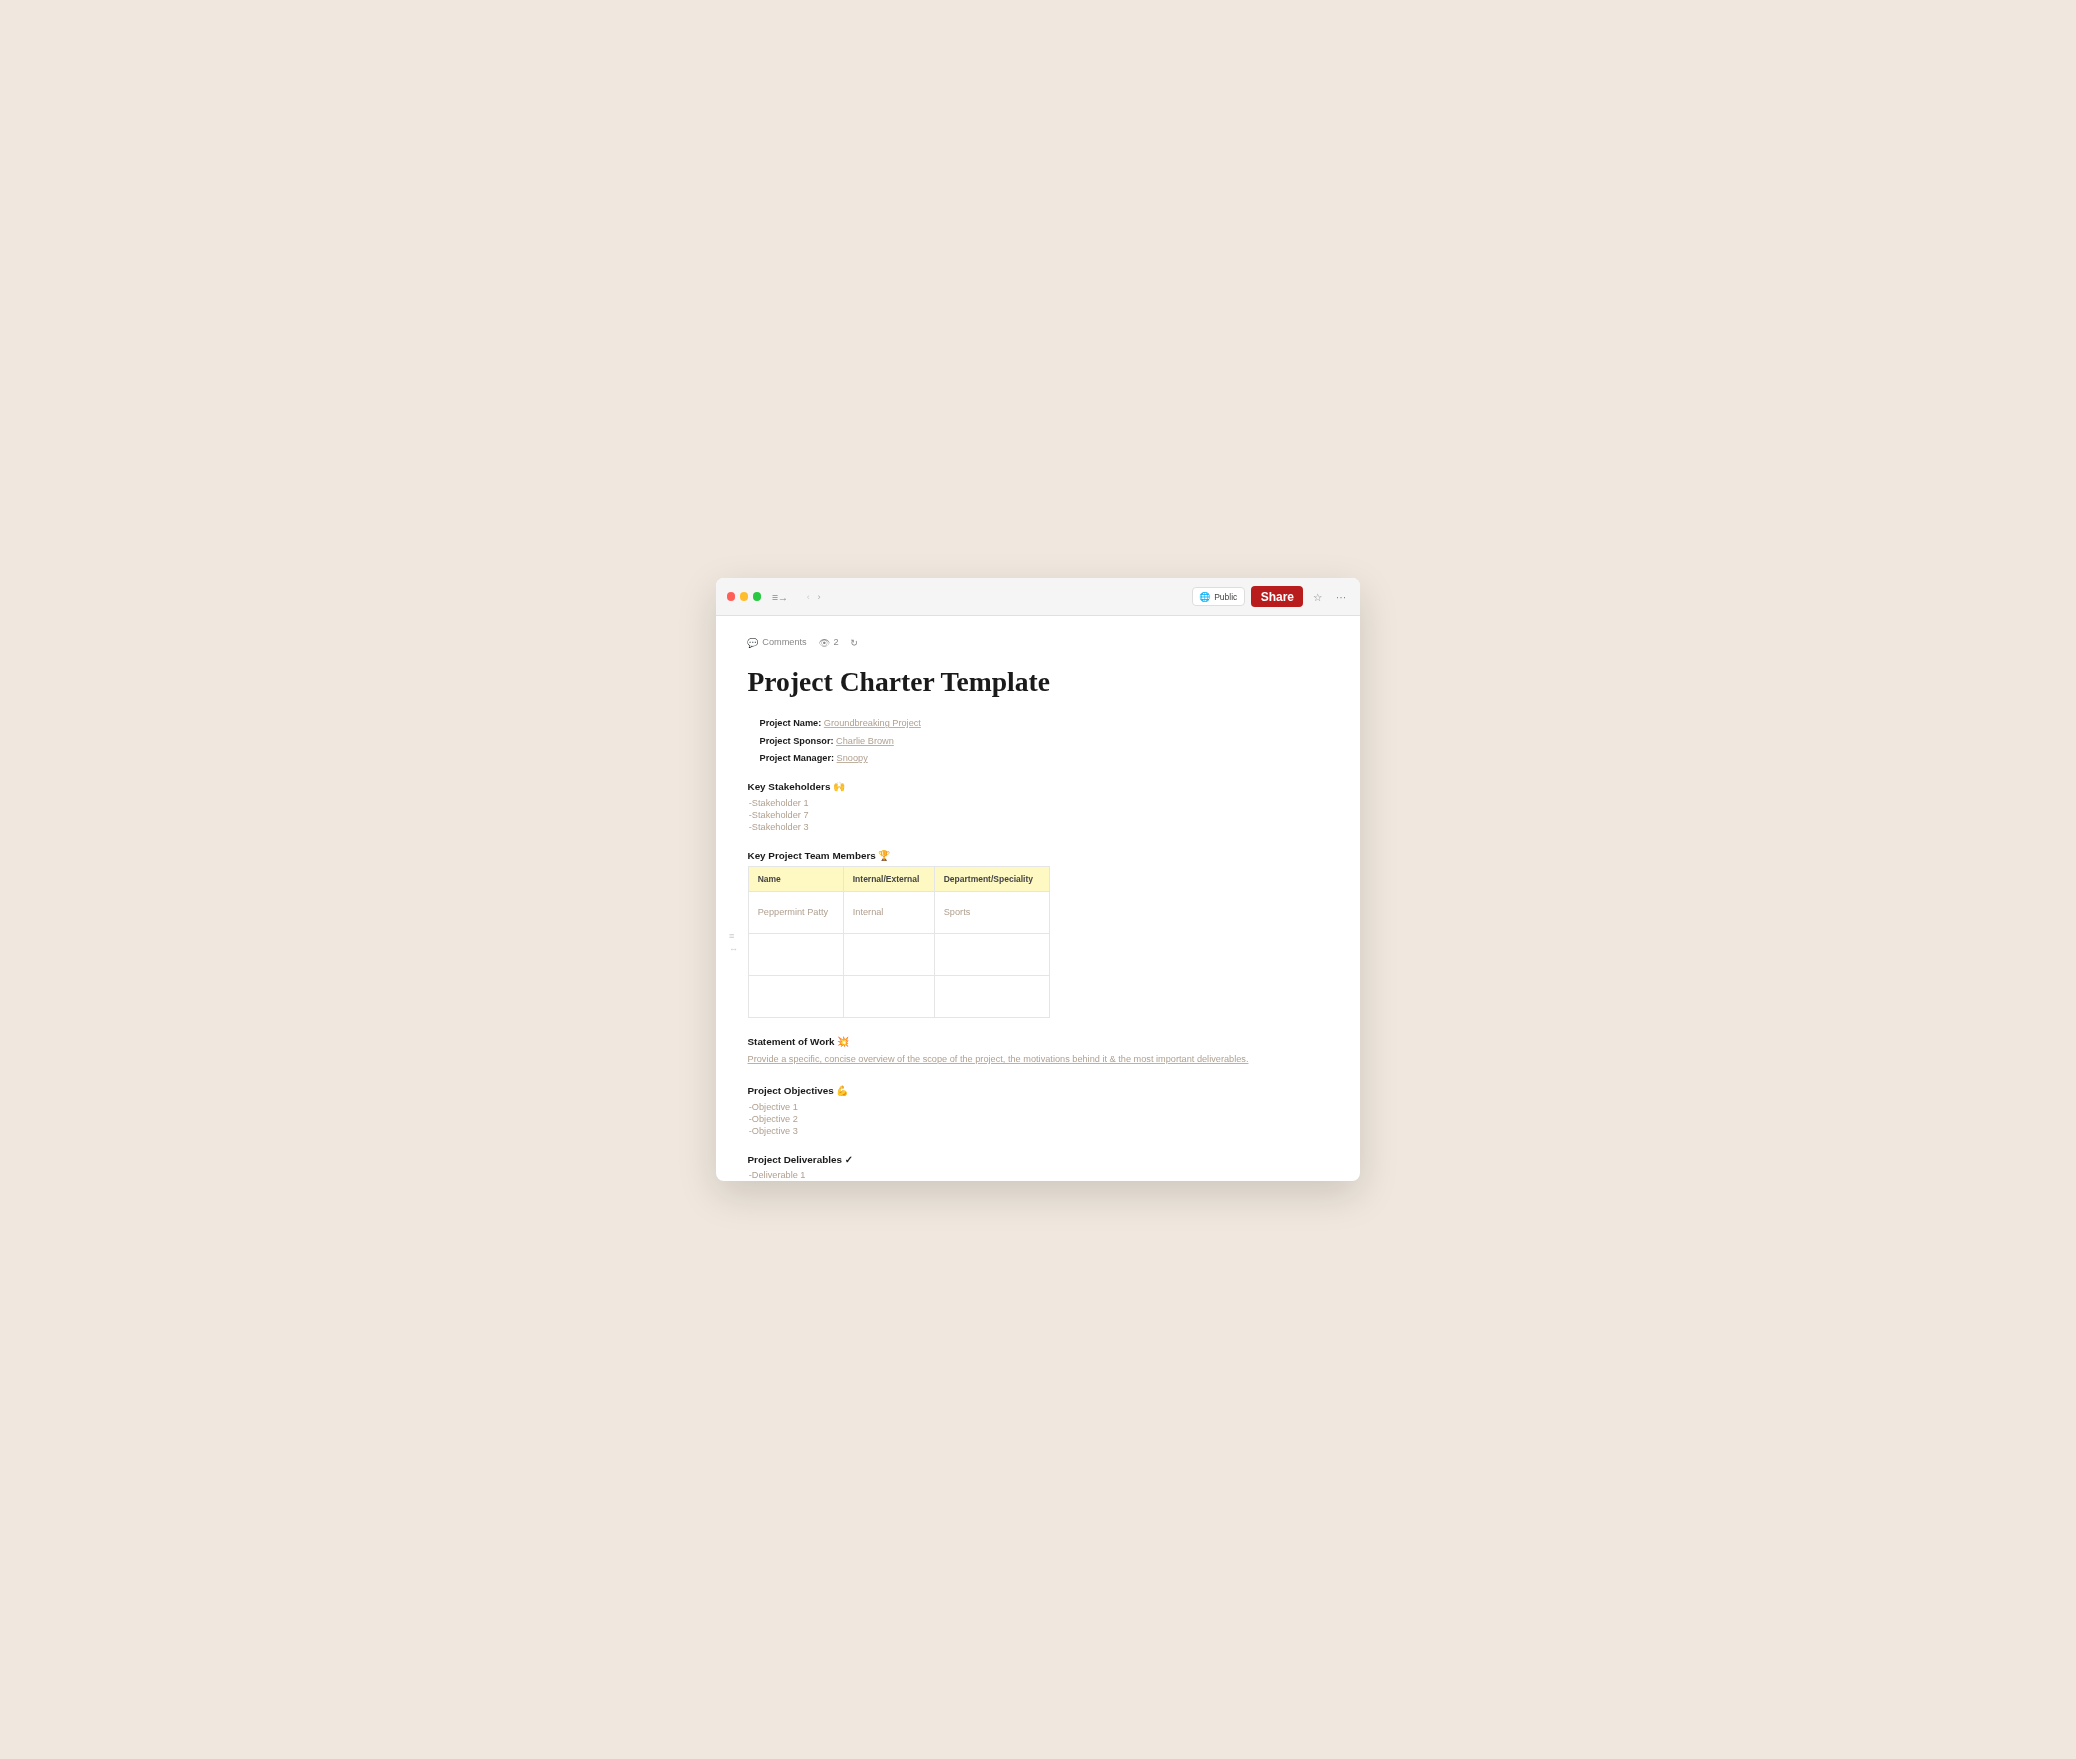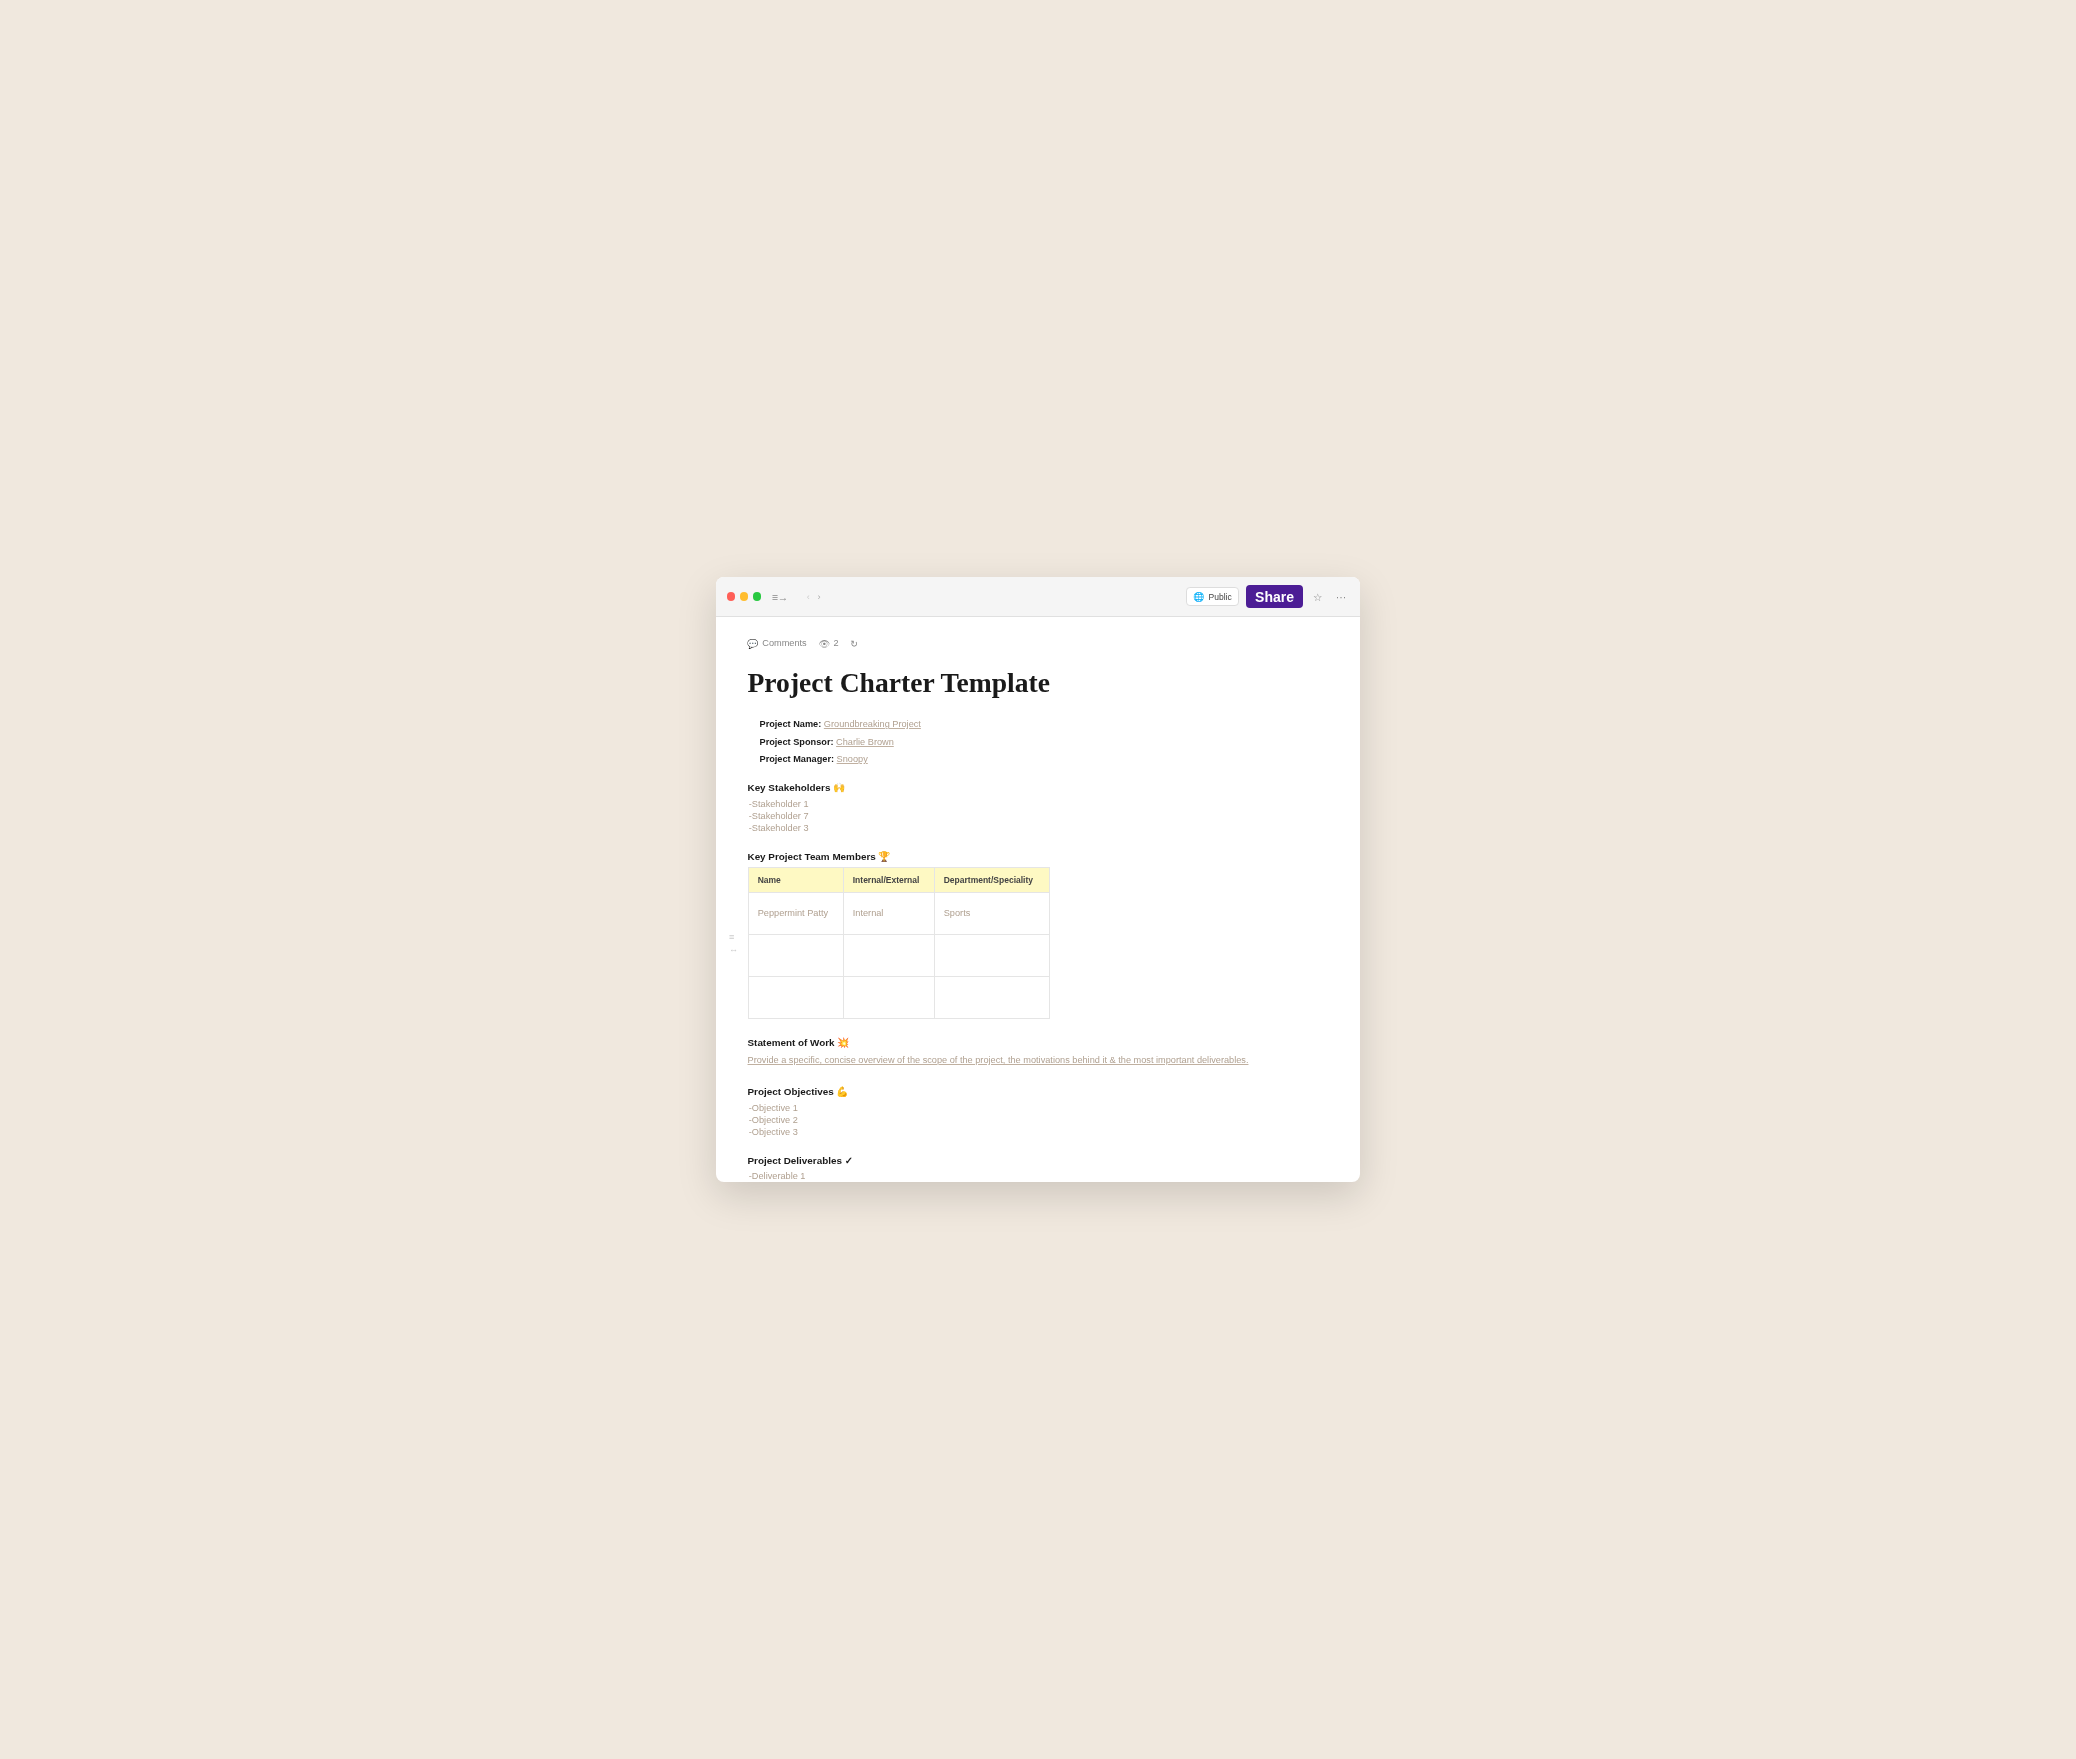--- a/index.html
+++ b/index.html
@@ -89,26 +89,26 @@
       border: 0.7px solid #ddd;
       background: #fff;
       border-radius: 3.9px;
       padding: 3.3px 6.6px;
       font-size: 8.5px;
       color: #444;
       cursor: pointer;
     }
 
     .share-btn {
-      background: #4c1d95;
+      background: #b91c1c;
       color: #fff;
       border: none;
       border-radius: 3.9px;
       padding: 3.3px 9.2px;
-      font-size: 14px;
+      font-size: 12px;
       font-weight: 600;
       cursor: pointer;
     }
 
     .titlebar-icon-btn {
       color: #888;
       font-size: 10.5px;
       cursor: pointer;
       padding: 2px 3.3px;
     }

